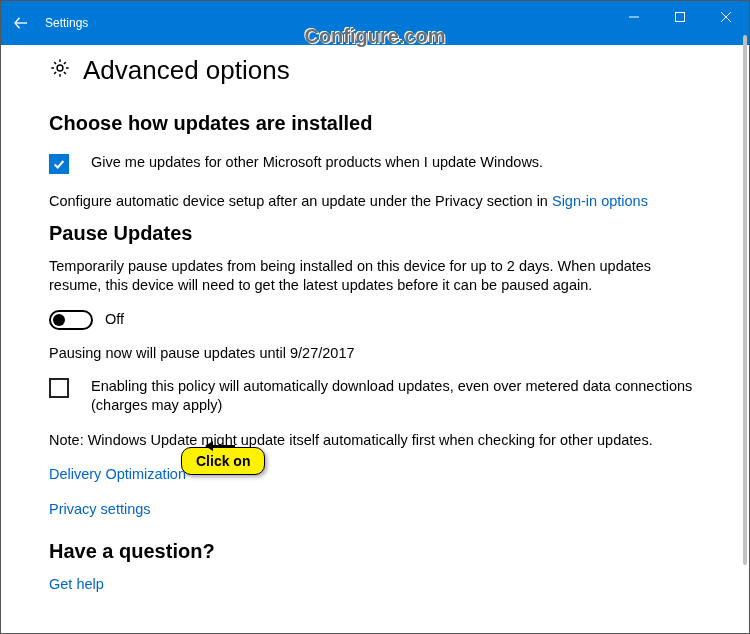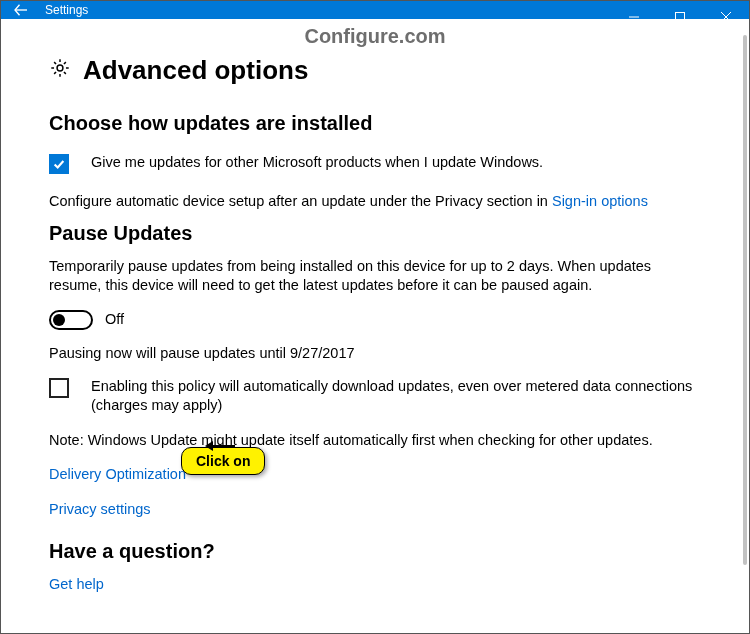--- a/index.html
+++ b/index.html
@@ -7,21 +7,21 @@
     font-family: "Segoe UI", Tahoma, sans-serif;
     background: #fff;
     width: 750px;
     height: 634px;
     overflow: hidden;
     border: 1px solid #555;
     position: relative;
     color: #000;
   }
   .titlebar {
-    height: 18px;
+    height: 44px;
     background: #0078d7;
     display: flex;
     align-items: center;
     color: #fff;
     font-size: 12px;
     position: relative;
   }
   .titlebar .back {
     width: 40px; height: 32px;
     display: flex; align-items: center; justify-content: center;
@@ -54,21 +54,21 @@
   .scrollbar {
     position: absolute;
     right: 2px; top: 34px; width: 4px; height: 572px;
     background: transparent;
   }
   .scrollbar .thumb {
     position: absolute; top: 0; width: 4px; height: 530px;
     background: #c2c2c2; border-radius: 2px;
   }
   h1.page {
-    font-size: 26px; font-weight: 700; margin: 6px 0 26px 0;
+    font-size: 26px; font-weight: 400; margin: 6px 0 26px 0;
     display: flex; align-items: center; gap: 12px;
   }
   h2.section { font-size: 20px; font-weight: 700; margin: 4px 0 18px 0; }
   h2.section.tight { margin-bottom: 12px; }
   .row { display: flex; align-items: flex-start; gap: 22px; margin-bottom: 18px; }
   .checkbox {
     width: 20px; height: 20px; border: 2px solid #003f92;
     display: inline-flex; align-items: center; justify-content: center;
     flex-shrink: 0; margin-top: 1px;
   }

